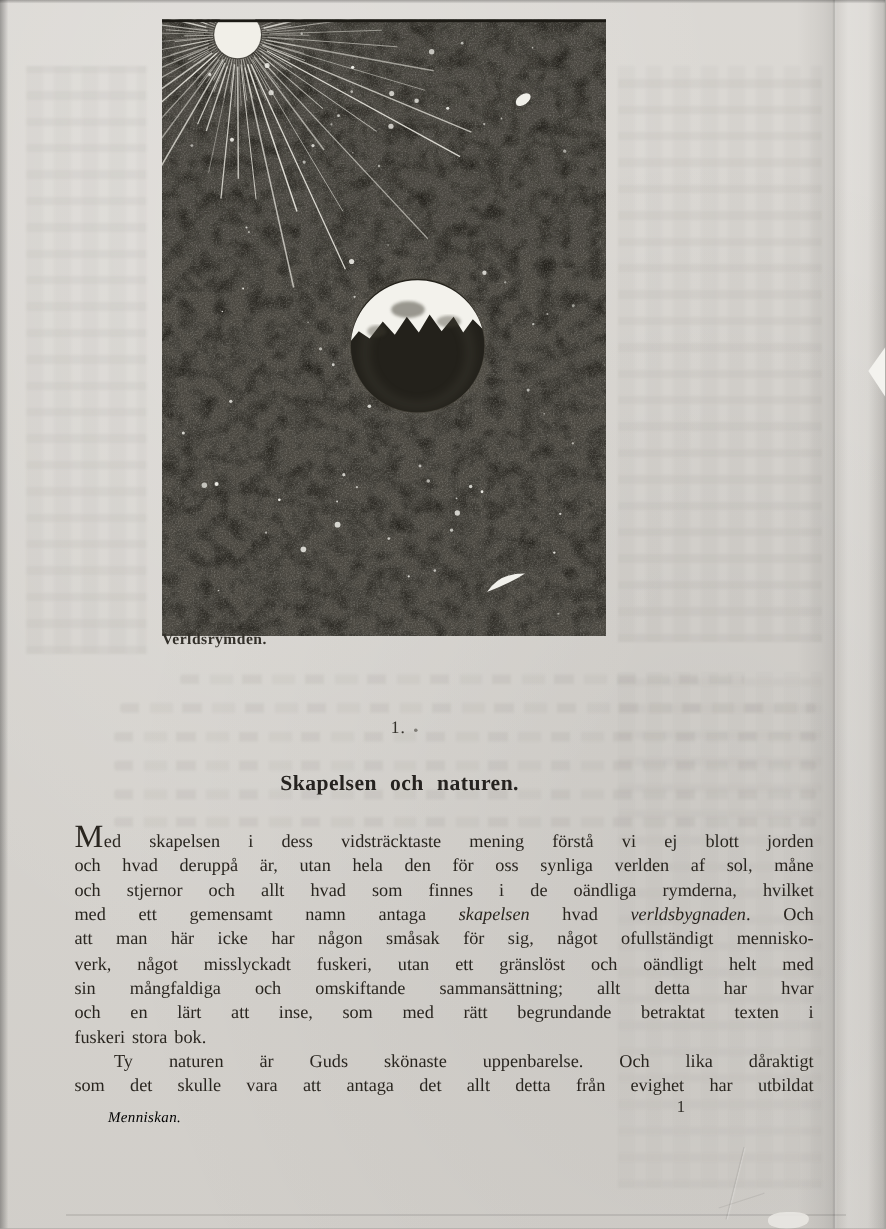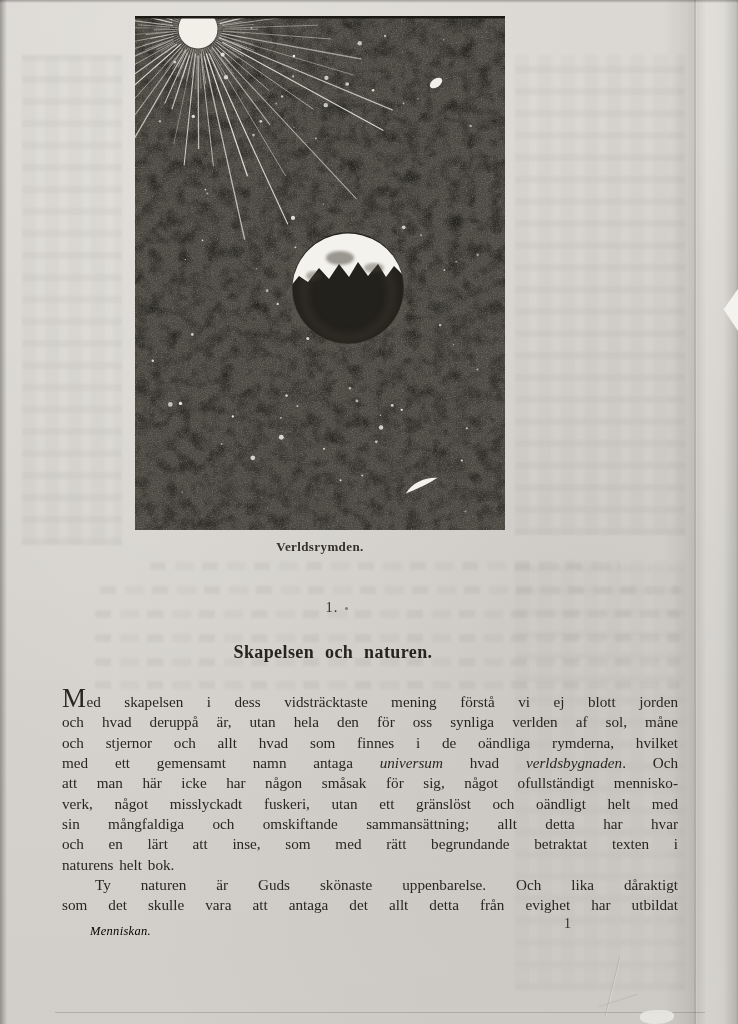--- a/index.html
+++ b/index.html
@@ -14,21 +14,21 @@
     background:
       radial-gradient(ellipse at 28% 18%, rgba(255,255,255,.20), rgba(255,255,255,0) 55%),
       radial-gradient(ellipse at 80% 70%, rgba(0,0,0,.045), rgba(0,0,0,0) 60%),
       linear-gradient(180deg, rgba(255,255,255,.08), rgba(0,0,0,.03));
   }
   .abs{position:absolute;}
   
   .illustration{position:absolute;left:135px;top:16px;width:370px;height:514px;margin:0;}
   .illustration svg{display:block;width:370px;height:514px;}
   .caption{
-    position:absolute;left:135px;top:539px;width:370px;text-align:center;
+    position:absolute;left:135px;top:525px;width:370px;
     font-size:13px;font-weight:bold;letter-spacing:.4px;color:#33302a;
   }
   
   .section-number{
     position:absolute;left:332px;top:599px;transform:translateX(-50%);
     font-size:14.5px;color:#33302a;letter-spacing:1px;
   }
   .speck{position:absolute;left:345px;top:607px;width:3px;height:3px;border-radius:50%;
     background:rgba(60,56,50,.55);}
   .heading{
@@ -317,26 +317,26 @@
 
   <div class="section-number">1.</div>
   <div class="speck"></div>
 
   <h1 class="heading">Skapelsen och naturen.</h1>
 
   <div class="body-text" id="bodyText">
       <div class="line"><span class="dropcap">M</span><span>ed skapelsen i dess vidsträcktaste mening förstå vi ej blott jorden</span></div>
       <div class="line"><span>och hvad deruppå är, utan hela den för oss synliga verlden af sol, måne</span></div>
       <div class="line"><span>och stjernor och allt hvad som finnes i de oändliga rymderna, hvilket</span></div>
-      <div class="line"><span>med ett gemensamt namn antaga </span><span class="it">universum</span><span> hvad </span><span class="it">verldsbygnaden</span><span>. Och</span></div>
+      <div class="line"><span>med ett gemensamt namn antaga </span><span class="it">skapelsen</span><span> hvad </span><span class="it">verldsbygnaden</span><span>. Och</span></div>
       <div class="line"><span>att man här icke har någon småsak för sig, något ofullständigt mennisko-</span></div>
       <div class="line"><span>verk, något misslyckadt fuskeri, utan ett gränslöst och oändligt helt med</span></div>
       <div class="line"><span>sin mångfaldiga och omskiftande sammansättning; allt detta har hvar</span></div>
       <div class="line"><span>och en lärt att inse, som med rätt begrundande betraktat texten i</span></div>
-      <div class="line end"><span>naturens helt bok.</span></div>
+      <div class="line end"><span>fuskeri stora bok.</span></div>
       <div class="line indent"><span>Ty naturen är Guds skönaste uppenbarelse.  Och lika dåraktigt</span></div>
       <div class="line"><span>som det skulle vara att antaga det allt detta från evighet har utbildat</span></div>
     </div>
 
   <div class="footer-sig">Menniskan.</div>
   <div class="footer-page">1</div>
 
   <div class="abs edge-band"></div>
   <div class="abs crease-v"></div>
   <div class="abs chip"></div>

